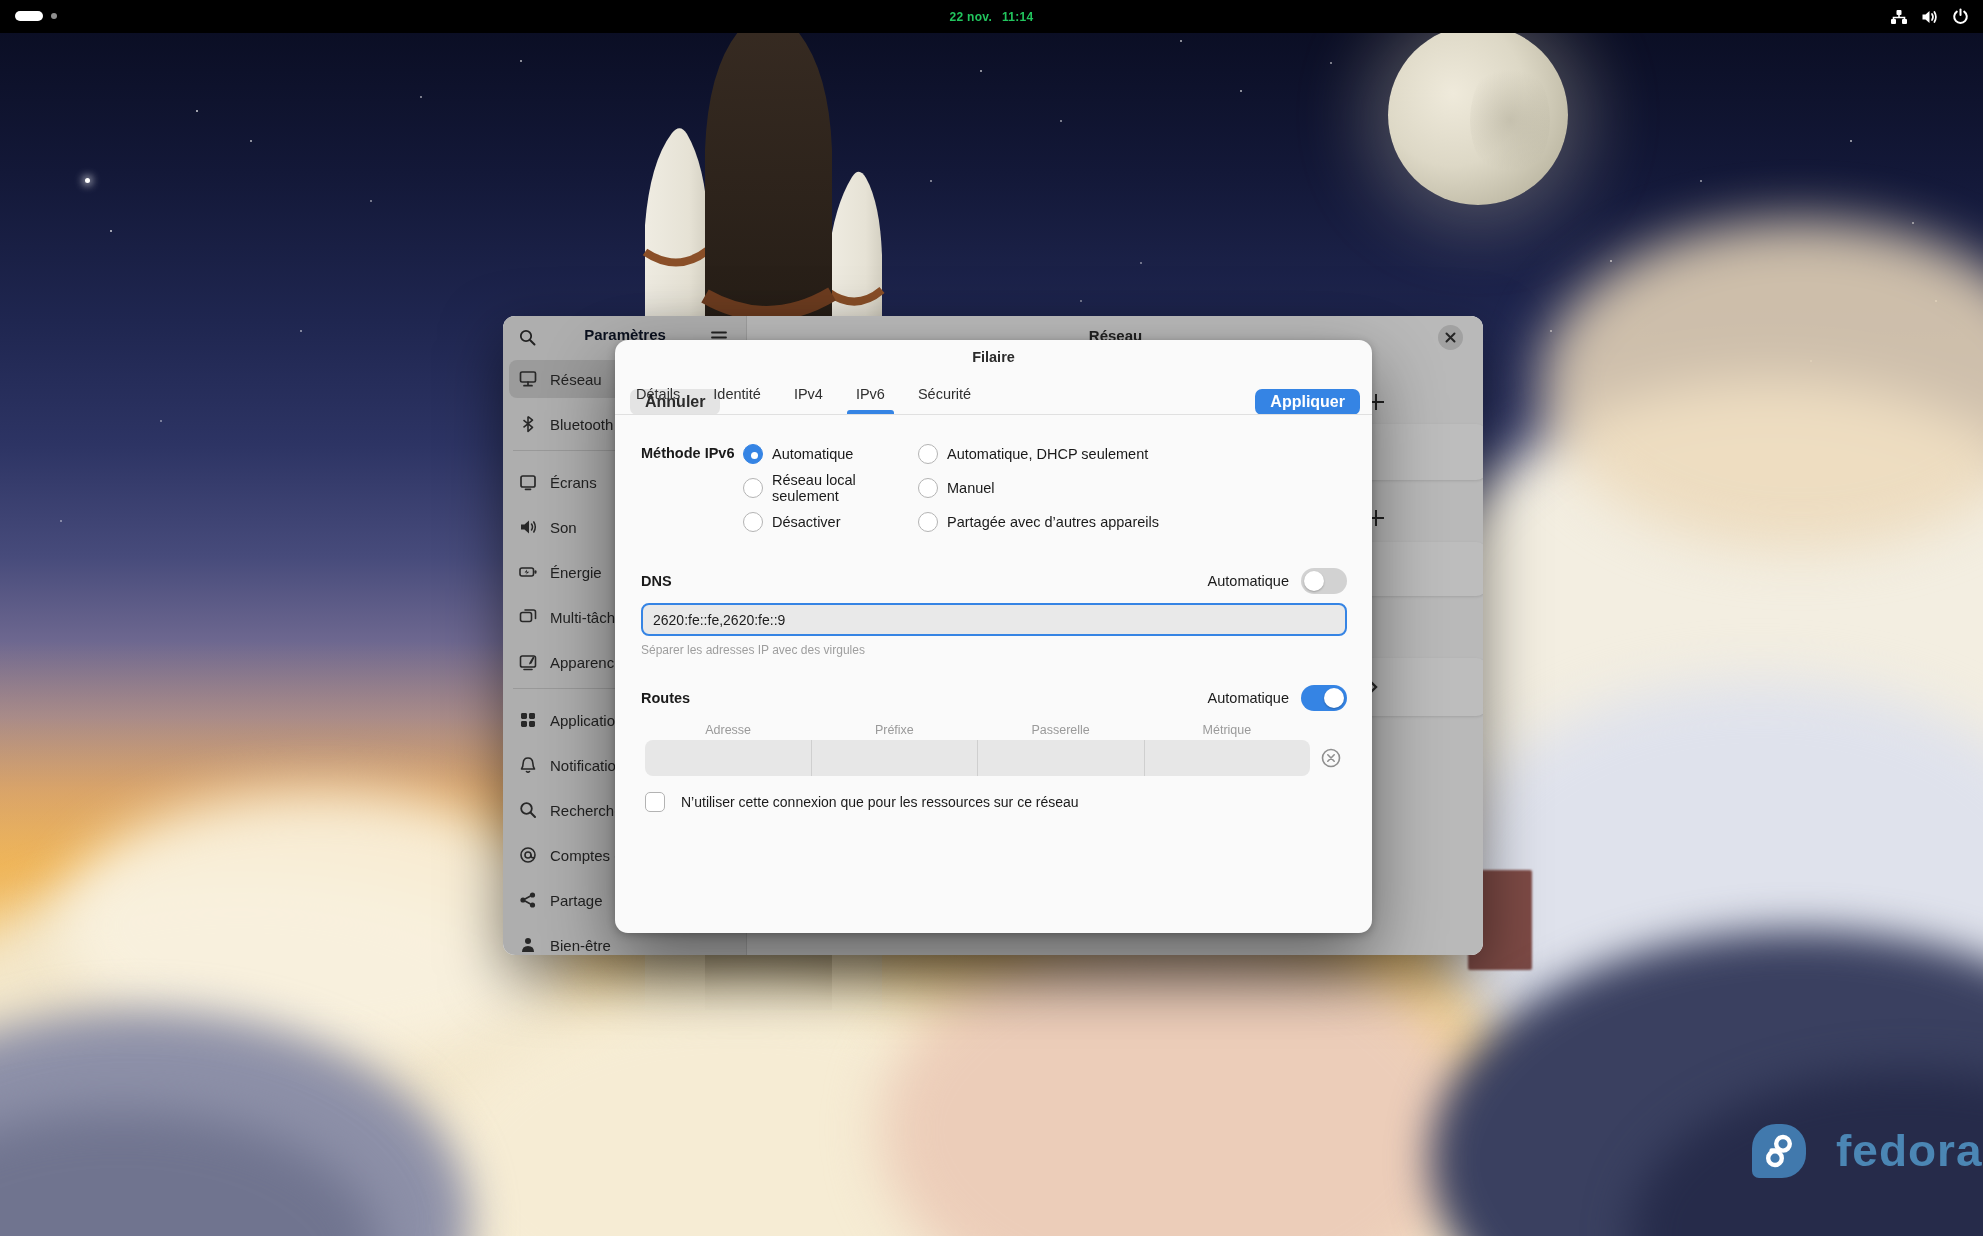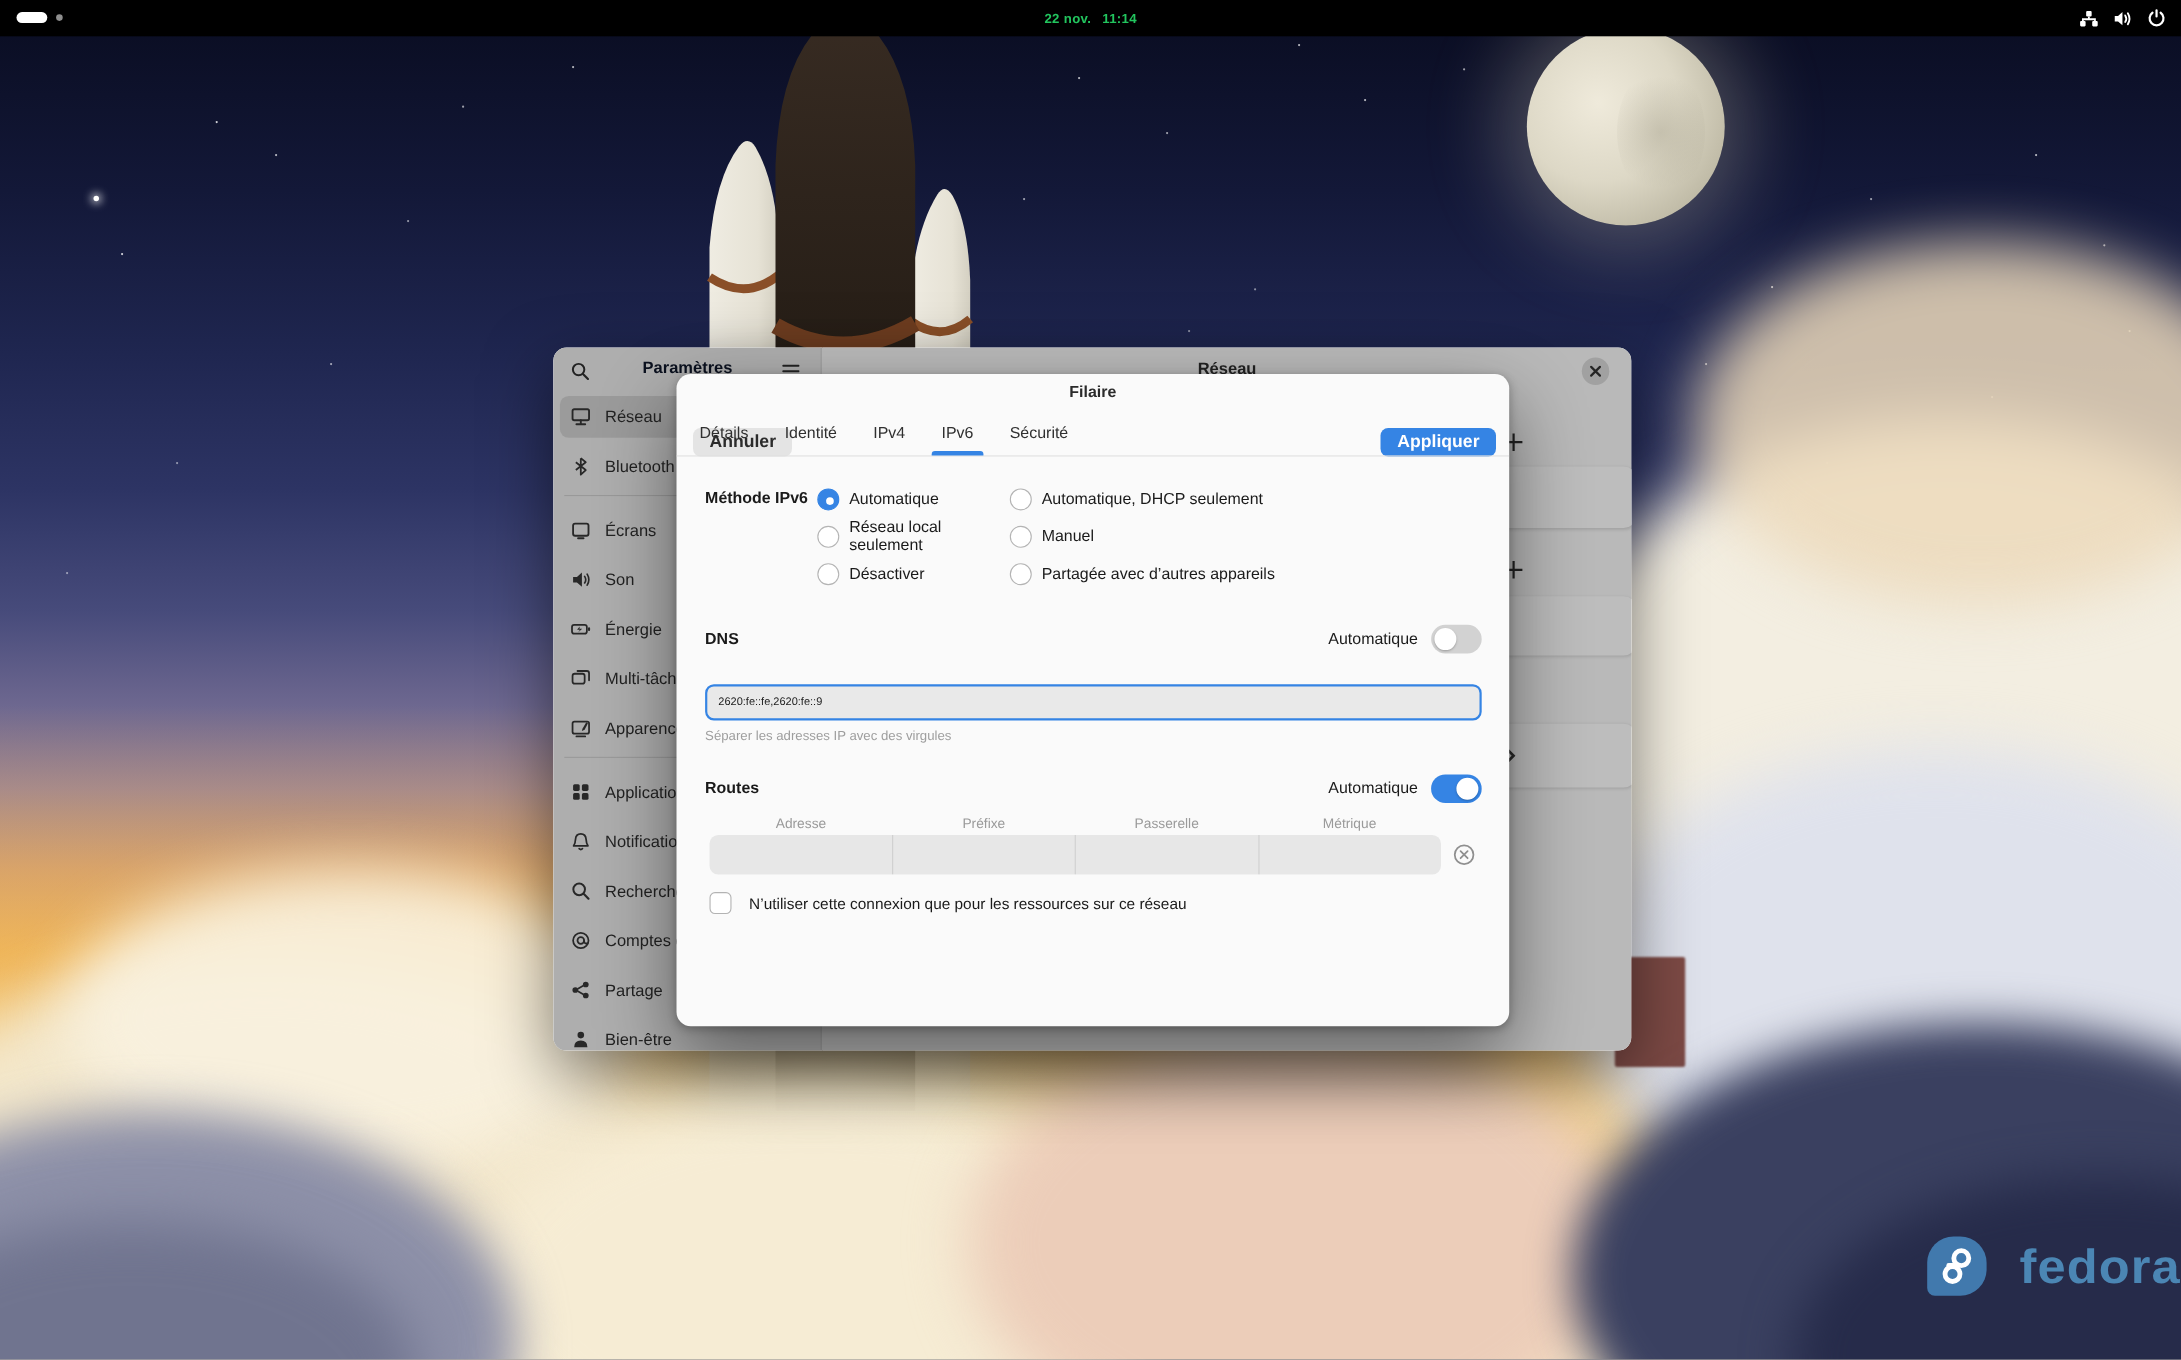--- a/index.html
+++ b/index.html
@@ -100,22 +100,22 @@
   .sect-row { display:flex; align-items:center; justify-content:space-between; }
   .sect-label { font-size:14.5px; font-weight:700; color:#1a1a1a; }
   .auto-group { display:flex; align-items:center; gap:12px; }
   .auto-text { font-size:14.5px; color:#1a1a1a; }
   .toggle { width:46px; height:26px; border-radius:13px; background:#d2d2d2; position:relative; }
   .toggle .knob { position:absolute; top:3px; left:3px; width:20px; height:20px; border-radius:50%; background:#fff; box-shadow:0 1px 2px rgba(0,0,0,.25); }
   .toggle.on { background:#3584e4; }
   .toggle.on .knob { left:23px; }
 
   .dns-row { margin-top:29px; }
-  .dns-input { margin-top:28px; width:706px; height:33px; background:#e9e9e9; border:2px solid #3584e4; border-radius:8px;
-    font-family:inherit; font-size:10px; color:#1c1c1c; padding:0 10px; outline:none; }
+  .dns-input { margin-top:9px; width:706px; height:33px; background:#e9e9e9; border:2px solid #3584e4; border-radius:8px;
+    font-family:inherit; font-size:14px; color:#1c1c1c; padding:0 10px; outline:none; }
   .dns-help { margin-top:7px; font-size:12px; color:#9e9e9e; }
 
   .routes-row { margin-top:28px; }
   .routes-headers { margin:12px 0 0 4px; width:665px; display:flex; }
   .routes-headers div { flex:1; text-align:center; font-size:12.5px; color:#9a9a9a; }
   .routes-strip-wrap { display:flex; align-items:center; margin-left:4px; margin-top:3px; }
   .routes-strip { width:665px; height:36px; background:#e7e7e7; border-radius:8px; display:flex; overflow:hidden; }
   .route-cell { flex:1; border-right:1px solid #cfcfcf; }
   .route-cell:last-child { border-right:none; }
   .route-remove { margin-left:9px; width:24px; height:24px; display:flex; align-items:center; justify-content:center; }

